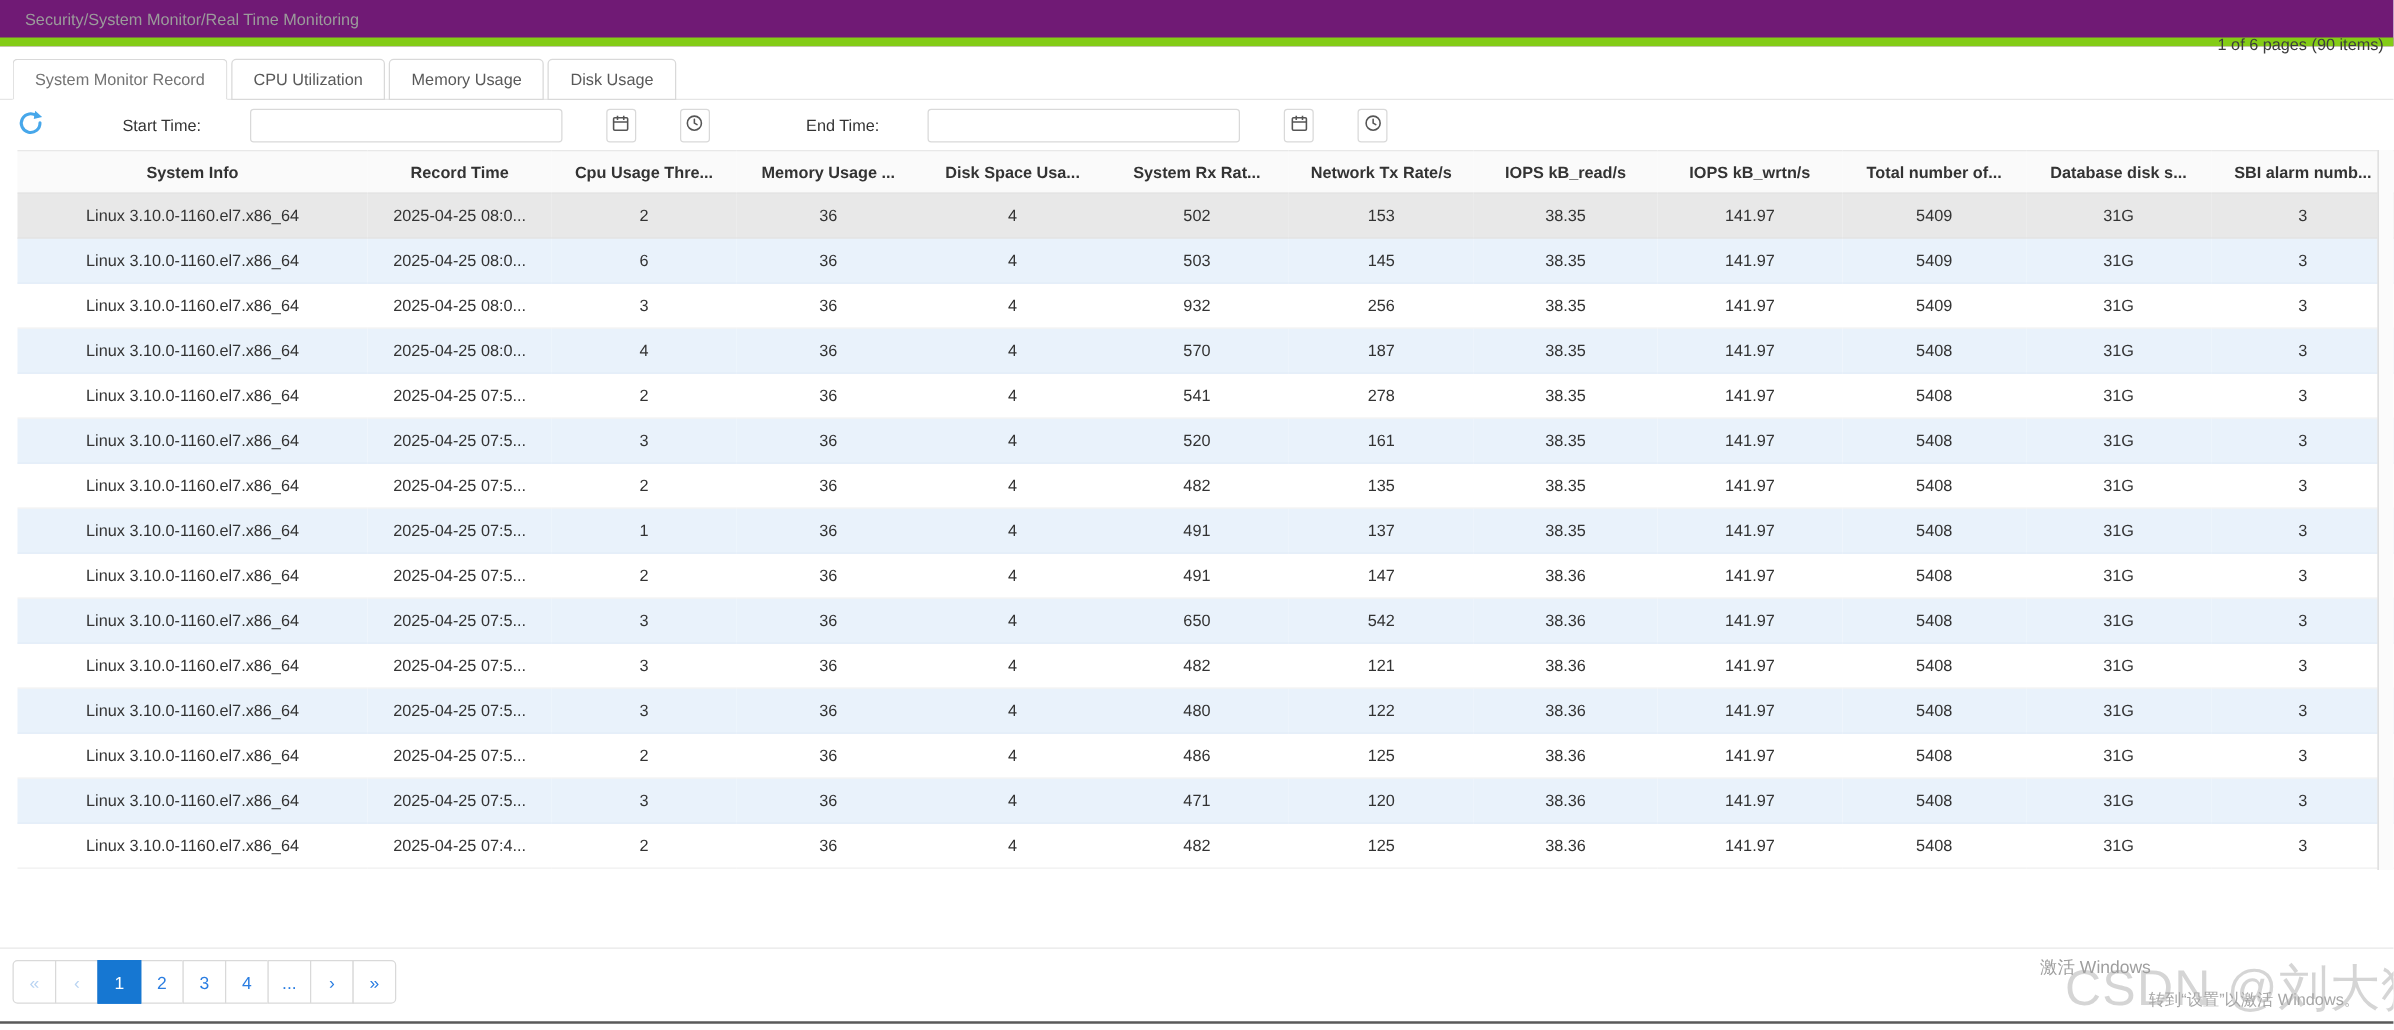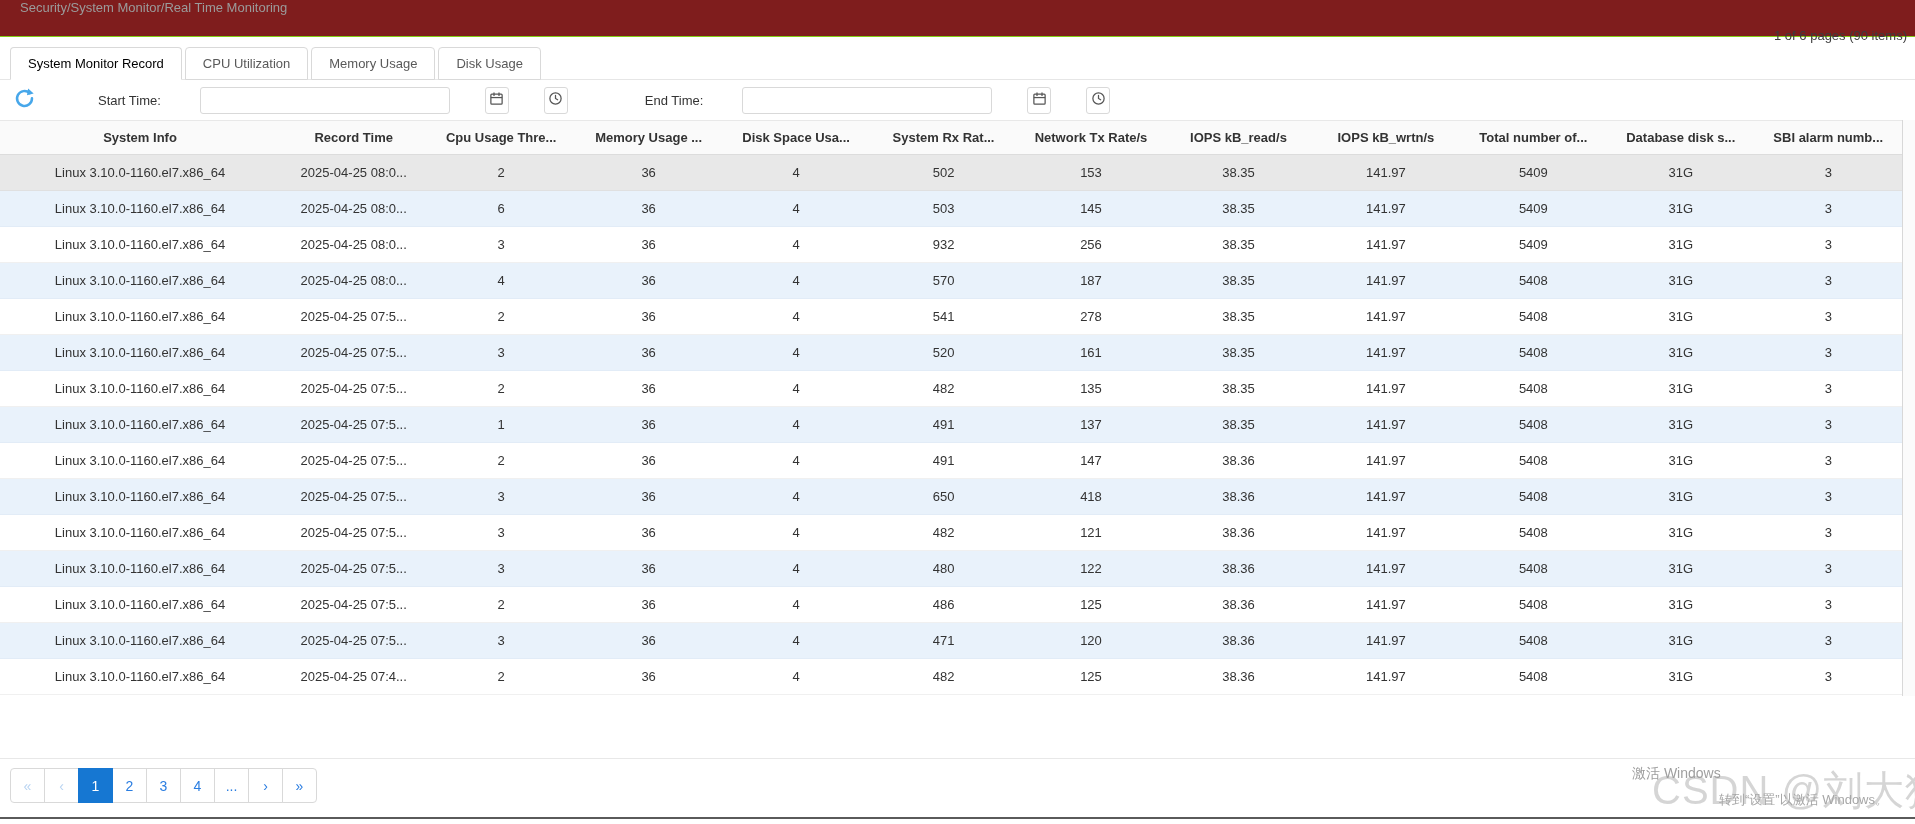--- a/index.html
+++ b/index.html
@@ -1,44 +1,44 @@
 <!DOCTYPE html>
 <html><head>
 <meta charset="utf-8">
 <style>
   * { margin:0; padding:0; box-sizing:border-box; }
   html,body { background:#fff; }
   body { font-family:"Liberation Sans","DejaVu Sans",sans-serif; color:#333; }
   .app { position:relative; width:1915px; height:824px; background:#fff; overflow:hidden; }
 
   
-  .crumb-bar { height:37px; background:#7f1d1d; border-bottom:1px solid #84cc16;
-               display:flex; align-items:flex-start; padding-left:20px; }
+  .crumb-bar { height:37px; background:#701a75; border-bottom:7px solid #84cc16;
+               display:flex; align-items:center; padding-left:20px; }
   .crumb-bar .crumb { color:#9b9b9b; font-size:13px; }
 
   
   .tabbar { display:flex; align-items:flex-end; padding:9px 0 0 10px; border-bottom:1px solid #e6e6e6; height:43px; }
   .tab { display:inline-flex; align-items:center; height:33px; padding:0 17px;
          border:1px solid #d9d9d9; border-radius:4px 4px 0 0; background:#fff;
          font-size:13px; color:#595959; margin-right:3px; margin-bottom:-1px; cursor:pointer; }
-  .tab.active { color:#000000; border-bottom-color:#fff; }
+  .tab.active { color:#737373; border-bottom-color:#fff; }
 
   
   .toolbar { height:40px; display:flex; align-items:center; padding-left:13px;gap:32px; }
   .icon-btn { background:none; border:none; cursor:pointer; display:flex; align-items:center; }
   .refresh { margin-right:30px; }
   .tb-label { font-size:13px; color:#333; margin-right:7px; }
   .tb-input { width:250px; height:27px; border:1px solid #d9d9d9; border-radius:3px;
               font-size:13px; padding:0 6px; background:#fff; }
   .addon { width:24px; height:27px; border:1px solid #d9d9d9; border-radius:3px; background:#fff;
            display:flex; align-items:center; justify-content:center; margin-left:3px; cursor:pointer; }
   .gap { width:13px; }
 
   
-  .grid { position:relative; }
+  .grid { position:relative;padding-left:14px; }
   .gridrow { display:grid; grid-template-columns:280px repeat(11, 1fr); width:1902px; }
   .th { height:35px; line-height:34px; background:#fafafa; border-top:1px solid #e8e8e8;
         border-bottom:1px solid #dcdcdc; font-size:13px; font-weight:bold; color:#333;
         text-align:center; white-space:nowrap; overflow:hidden; cursor:pointer; }
   .td { height:36px; line-height:35px; font-size:13px; color:#333; text-align:center;
         white-space:nowrap; overflow:hidden; border-bottom:1px solid #f0f0f0; }
   .tr.alt .td { background:#e9f2fb; border-bottom-color:#e2ecf7; }
   .tr.sel .td { background:#e8e8e8; border-bottom-color:#e0e0e0; }
   .scroll-track { position:absolute; top:0; right:0; width:13px; height:576px;
                   border-left:1px solid #d8d8d8; background:#fbfbfb; }
@@ -276,21 +276,21 @@
           <div class="td">31G</div>
           <div class="td">3</div>
         </div>
         <div class="gridrow tr alt">
           <div class="td">Linux 3.10.0-1160.el7.x86_64</div>
           <div class="td">2025-04-25 07:5...</div>
           <div class="td">3</div>
           <div class="td">36</div>
           <div class="td">4</div>
           <div class="td">650</div>
-          <div class="td">418</div>
+          <div class="td">542</div>
           <div class="td">38.36</div>
           <div class="td">141.97</div>
           <div class="td">5408</div>
           <div class="td">31G</div>
           <div class="td">3</div>
         </div>
         <div class="gridrow tr">
           <div class="td">Linux 3.10.0-1160.el7.x86_64</div>
           <div class="td">2025-04-25 07:5...</div>
           <div class="td">3</div>

